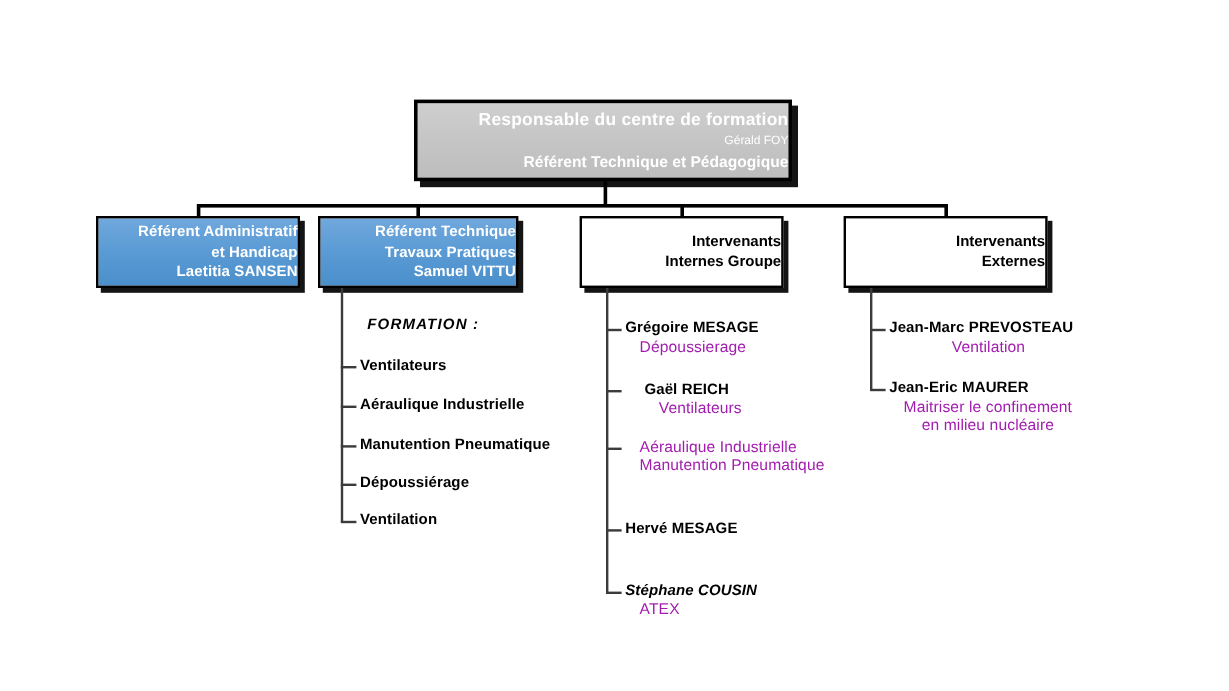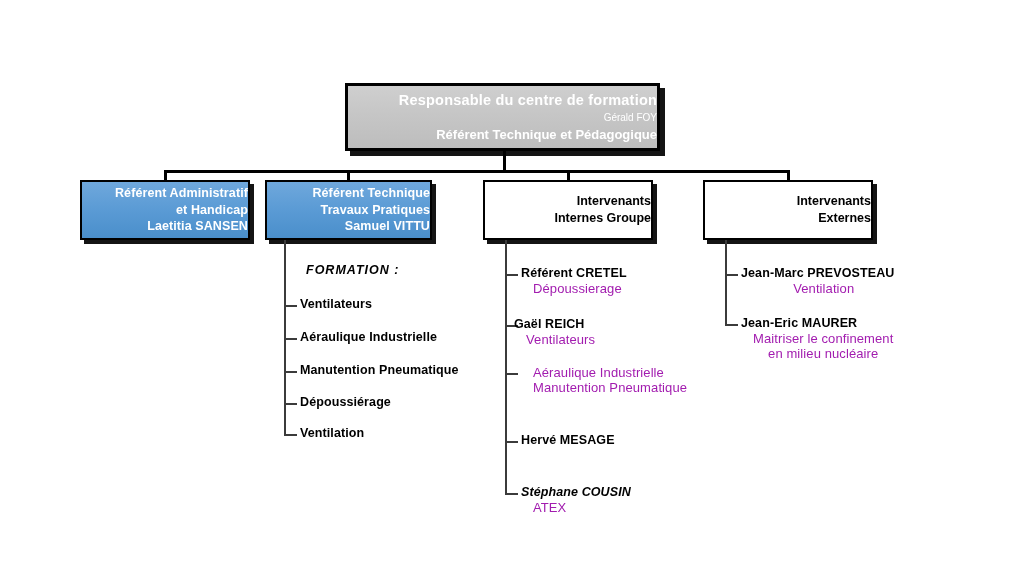--- a/index.html
+++ b/index.html
@@ -134,25 +134,25 @@
       <div class="tick" style="top: 194px; width: 13px;"></div>
       <div class="node" style="left: 16px; top: 186px;">
         <div class="nm">Ventilation</div>
       </div>
       <div class="spine" style="height: 195px;"></div>
     </div>
 
   <div class="tree" id="tree-int" style="left:505px;top:240px;">
       <div class="tick" style="top: 34px; width: 13px;"></div>
       <div class="node" style="left: 16px; top: 26px;">
-        <div class="nm">Référent CRETEL</div>
+        <div class="nm">Grégoire MESAGE</div>
         <div class="sp" style="padding-left: 12px;">Dépoussierage</div>
       </div>
       <div class="tick" style="top: 85px; width: 13px;"></div>
-      <div class="node" style="left: 9px; top: 77px;">
+      <div class="node" style="left: 32px; top: 77px;">
         <div class="nm">Gaël REICH</div>
         <div class="sp" style="padding-left: 12px;">Ventilateurs</div>
       </div>
       <div class="tick" style="top: 133px; width: 13px;"></div>
       <div class="node" style="left: 16px; top: 125px;">
         <div class="sp" style="padding-left: 12px;">Aéraulique Industrielle</div>
         <div class="sp" style="padding-left: 12px;">Manutention Pneumatique</div>
       </div>
       <div class="tick" style="top: 201px; width: 13px;"></div>
       <div class="node" style="left: 16px; top: 193px;">

